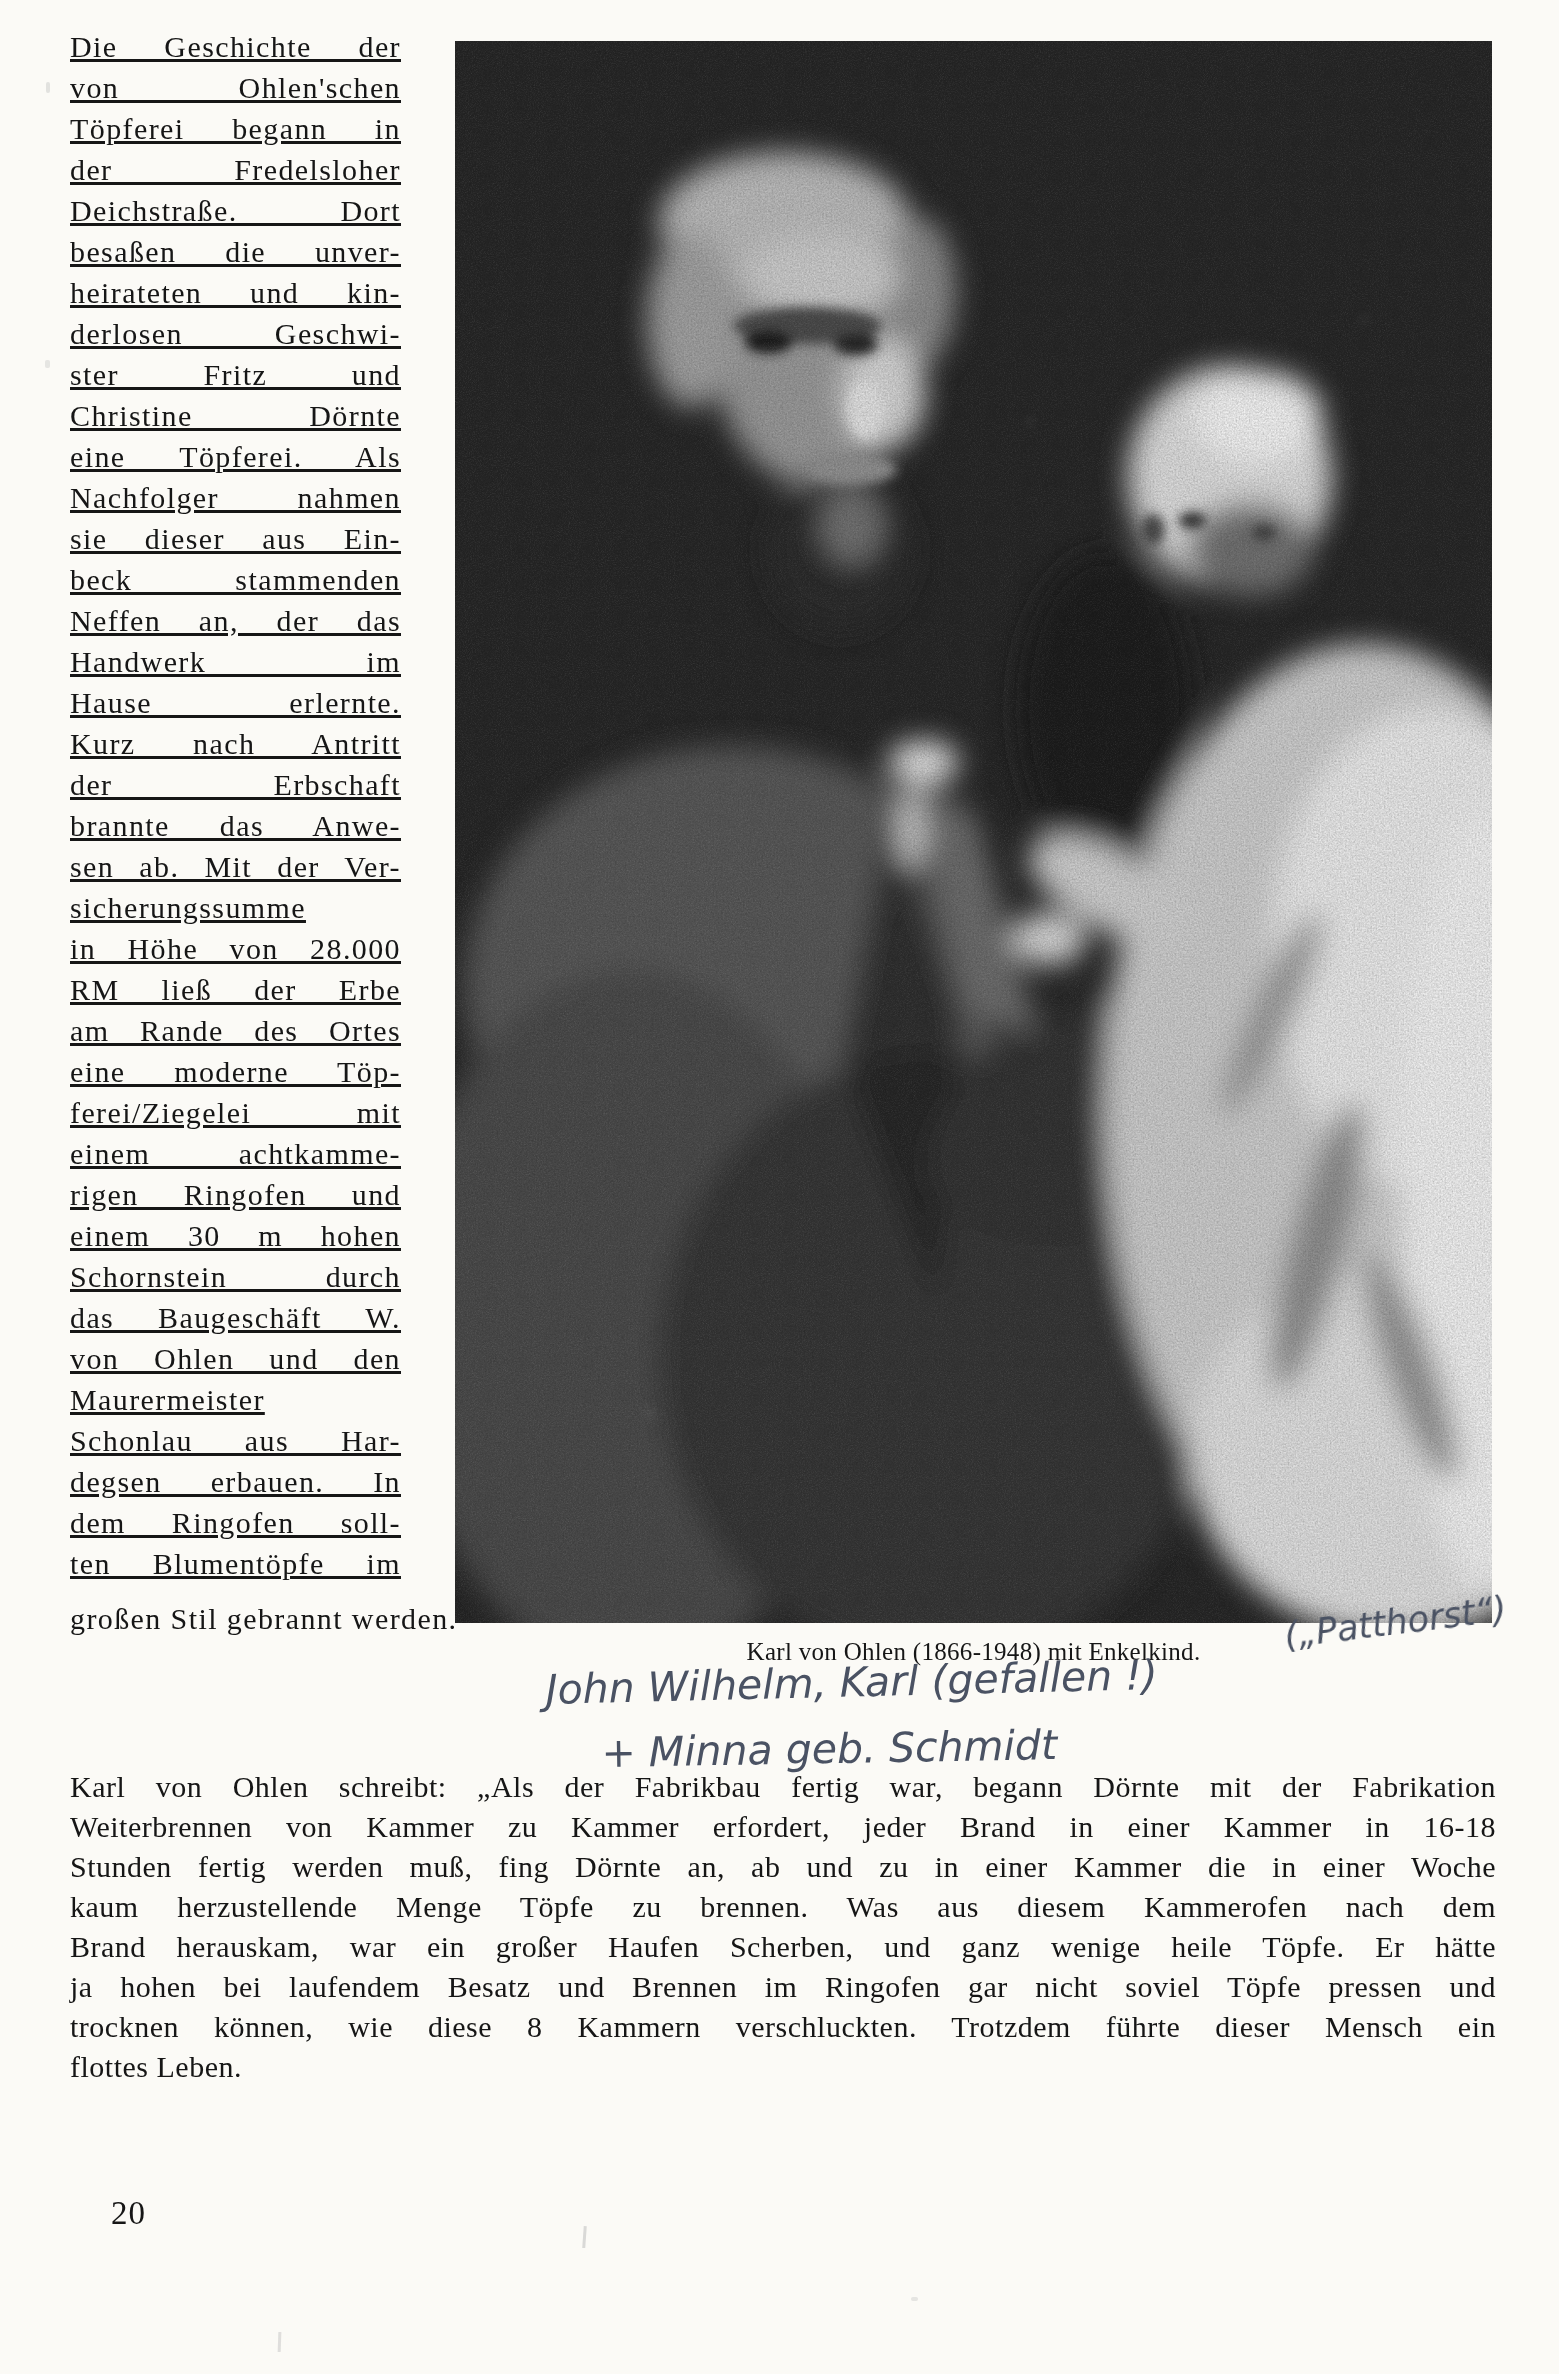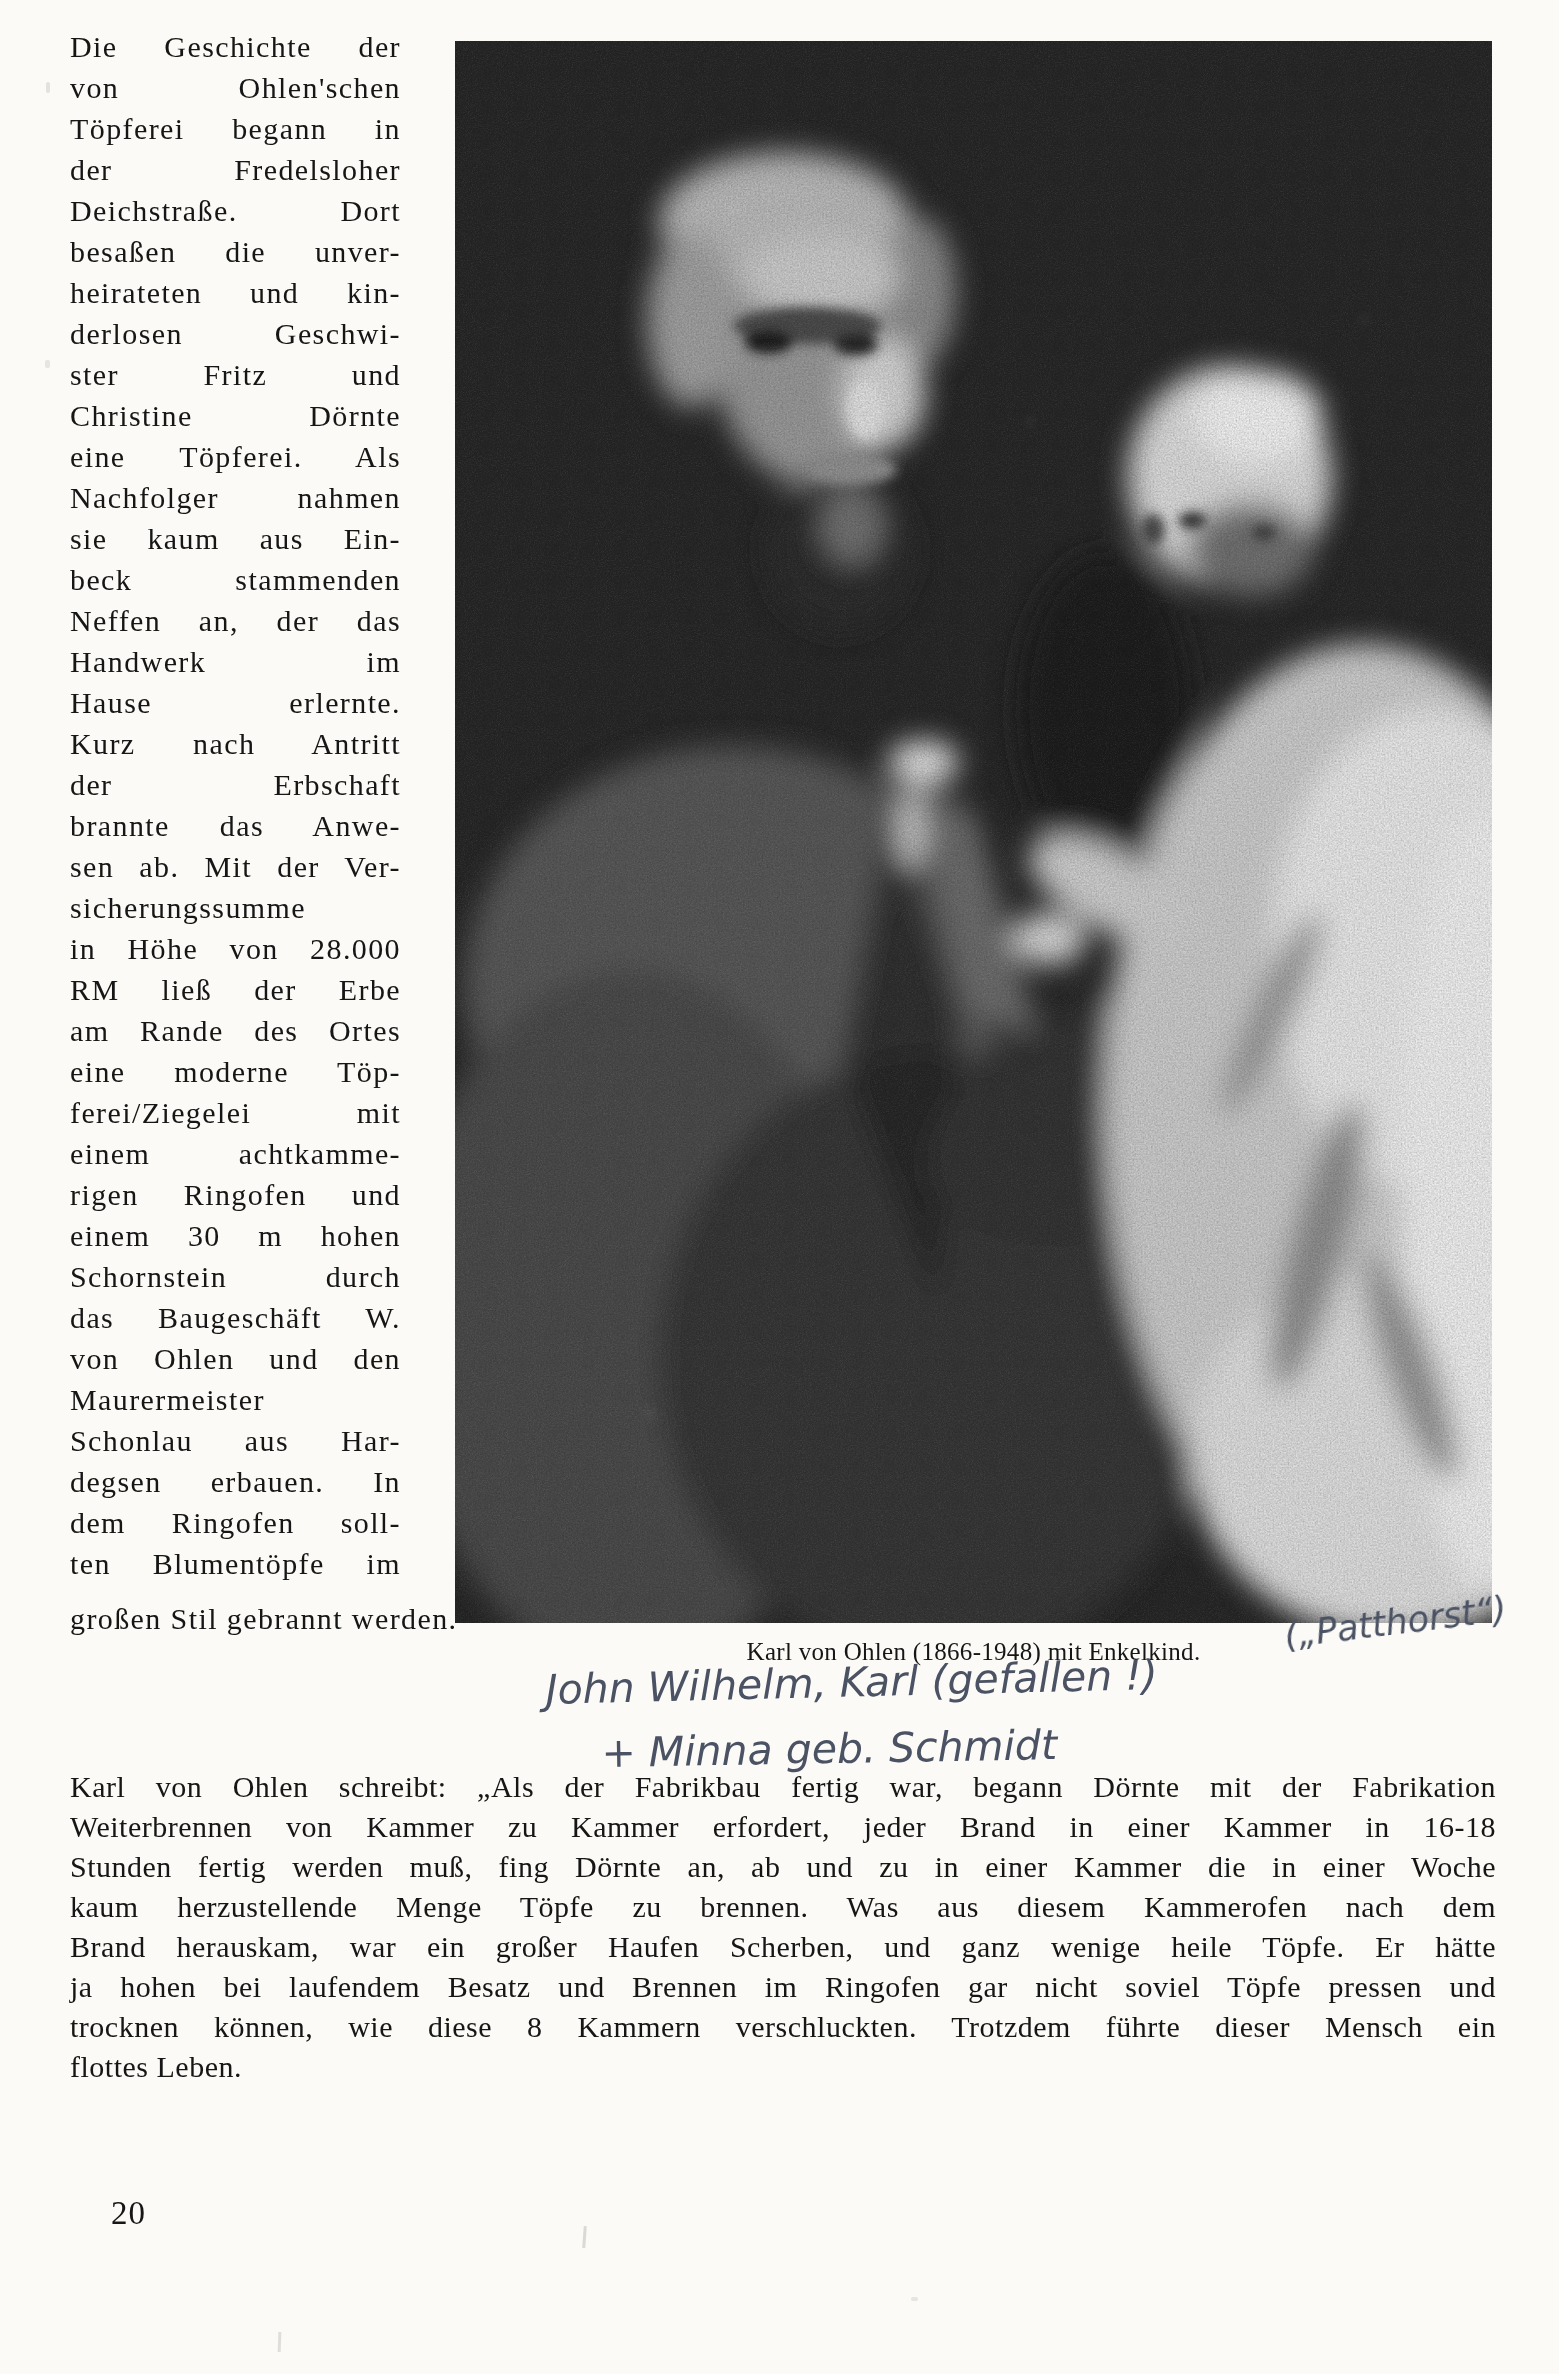--- a/index.html
+++ b/index.html
@@ -4,21 +4,21 @@
 <style>
   html,body { margin:0; padding:0; background:#888; }
   .page {
     position:relative; width:1559px; height:2375px; overflow:hidden;
     background:#fbfaf6; color:#161616;
     font-family:"Liberation Serif", serif;
   }
   
   .leftcol {
     position:absolute; left:70px; top:26px; width:331px;
-    font-size:30px; line-height:41px; letter-spacing:1.4px;
+    font-size:30px; line-height:41px; letter-spacing:1.4px;text-decoration:underline;
   }
   .jline { text-align:justify; text-align-last:justify; }
   .leftcol-last {
     position:absolute; left:70px; top:1598px; width:482px;
     font-size:30px; letter-spacing:1.4px; line-height:41px; white-space:nowrap;font-family:Liberation Serif, serif;
   }
   
   .photo {
     position:absolute; left:455px; top:41px; width:1037px; height:1582px;
     background:#262626; overflow:hidden;
@@ -62,21 +62,21 @@
     <div class="jline">Töpferei begann in</div>
     <div class="jline">der Fredelsloher</div>
     <div class="jline">Deichstraße. Dort</div>
     <div class="jline">besaßen die unver-</div>
     <div class="jline">heirateten und kin-</div>
     <div class="jline">derlosen Geschwi-</div>
     <div class="jline">ster Fritz und</div>
     <div class="jline">Christine Dörnte</div>
     <div class="jline">eine Töpferei. Als</div>
     <div class="jline">Nachfolger nahmen</div>
-    <div class="jline">sie kaum aus Ein-</div>
+    <div class="jline">sie dieser aus Ein-</div>
     <div class="jline">beck stammenden</div>
     <div class="jline">Neffen an, der das</div>
     <div class="jline">Handwerk im</div>
     <div class="jline">Hause erlernte.</div>
     <div class="jline">Kurz nach Antritt</div>
     <div class="jline">der Erbschaft</div>
     <div class="jline">brannte das Anwe-</div>
     <div class="jline">sen ab. Mit der Ver-</div>
     <div class="jline">sicherungssumme</div>
     <div class="jline">in Höhe von 28.000</div>

